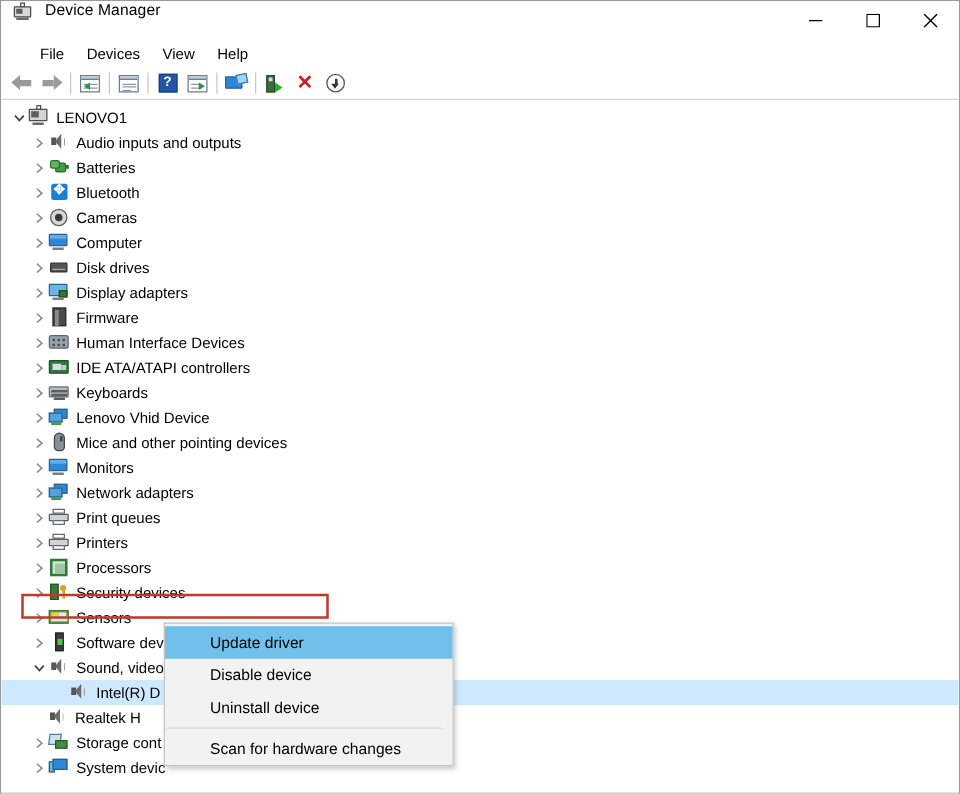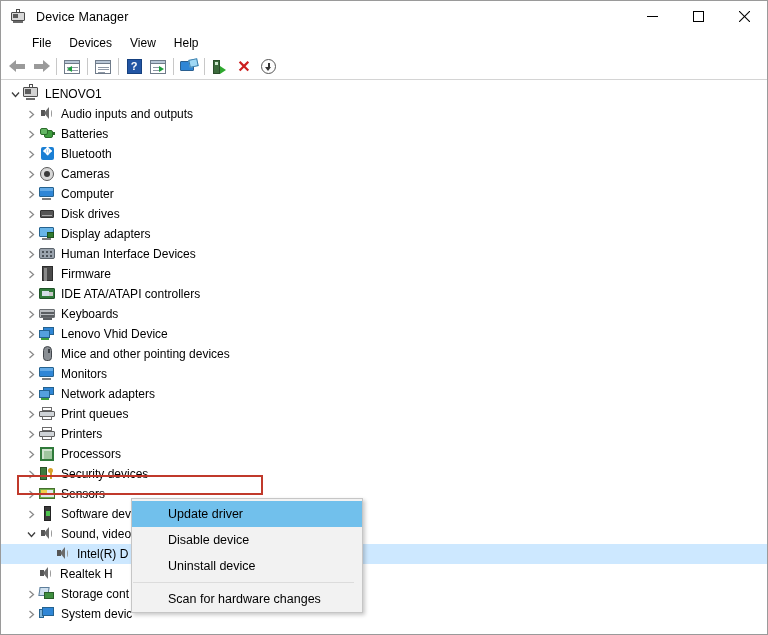--- a/index.html
+++ b/index.html
@@ -15,21 +15,21 @@
     width: 768px; height: 635px;
     background: #ffffff;
     border: 1px solid #9a9a9a;
     display: flex; flex-direction: column;
   }
 
   
   .titlebar {
     height: 31px; flex: 0 0 31px;
     background: #ffffff;
-    display: flex; align-items: center;
+    display: flex; 
     position: relative;
   }
   .title-icon {
     width: 18px; height: 18px;
     margin-left: 9px; margin-right: 8px;
     position: relative;
   }
   .title-icon .mon {
     position: absolute; left: 1px; top: 4px;
     width: 14px; height: 9px;
@@ -561,51 +561,51 @@
           </span>
           <span class="tlabel">Display adapters</span>
         </div>
         <div class="trow" style="padding-left:22px">
           <span class="chev">
             <svg width="9" height="9" viewBox="0 0 9 9">
               <polyline points="2.5,1 6.5,4.5 2.5,8" fill="none" stroke="#8a8a8a" stroke-width="1.3"></polyline>
             </svg>
           </span>
           <span class="ico">
+            <span class="i-fw">
+              <span class="hl"></span>
+            </span>
+          </span>
+          <span class="tlabel">Firmware</span>
+        </div>
+        <div class="trow" style="padding-left:22px">
+          <span class="chev">
+            <svg width="9" height="9" viewBox="0 0 9 9">
+              <polyline points="2.5,1 6.5,4.5 2.5,8" fill="none" stroke="#8a8a8a" stroke-width="1.3"></polyline>
+            </svg>
+          </span>
+          <span class="ico">
             <span class="i-hid">
               <span class="k" style="left:2px"></span>
               <span class="k" style="left:6px"></span>
               <span class="k" style="left:10px"></span>
               <span class="k" style="left:2px;top:6px"></span>
               <span class="k" style="left:6px;top:6px"></span>
               <span class="k" style="left:10px;top:6px"></span>
             </span>
           </span>
           <span class="tlabel">Human Interface Devices</span>
         </div>
         <div class="trow" style="padding-left:22px">
           <span class="chev">
             <svg width="9" height="9" viewBox="0 0 9 9">
               <polyline points="2.5,1 6.5,4.5 2.5,8" fill="none" stroke="#8a8a8a" stroke-width="1.3"></polyline>
             </svg>
           </span>
           <span class="ico">
-            <span class="i-fw">
-              <span class="hl"></span>
-            </span>
-          </span>
-          <span class="tlabel">Firmware</span>
-        </div>
-        <div class="trow" style="padding-left:22px">
-          <span class="chev">
-            <svg width="9" height="9" viewBox="0 0 9 9">
-              <polyline points="2.5,1 6.5,4.5 2.5,8" fill="none" stroke="#8a8a8a" stroke-width="1.3"></polyline>
-            </svg>
-          </span>
-          <span class="ico">
             <span class="i-ide">
               <span class="c"></span>
               <span class="p"></span>
             </span>
           </span>
           <span class="tlabel">IDE ATA/ATAPI controllers</span>
         </div>
         <div class="trow" style="padding-left:22px">
           <span class="chev">
             <svg width="9" height="9" viewBox="0 0 9 9">

